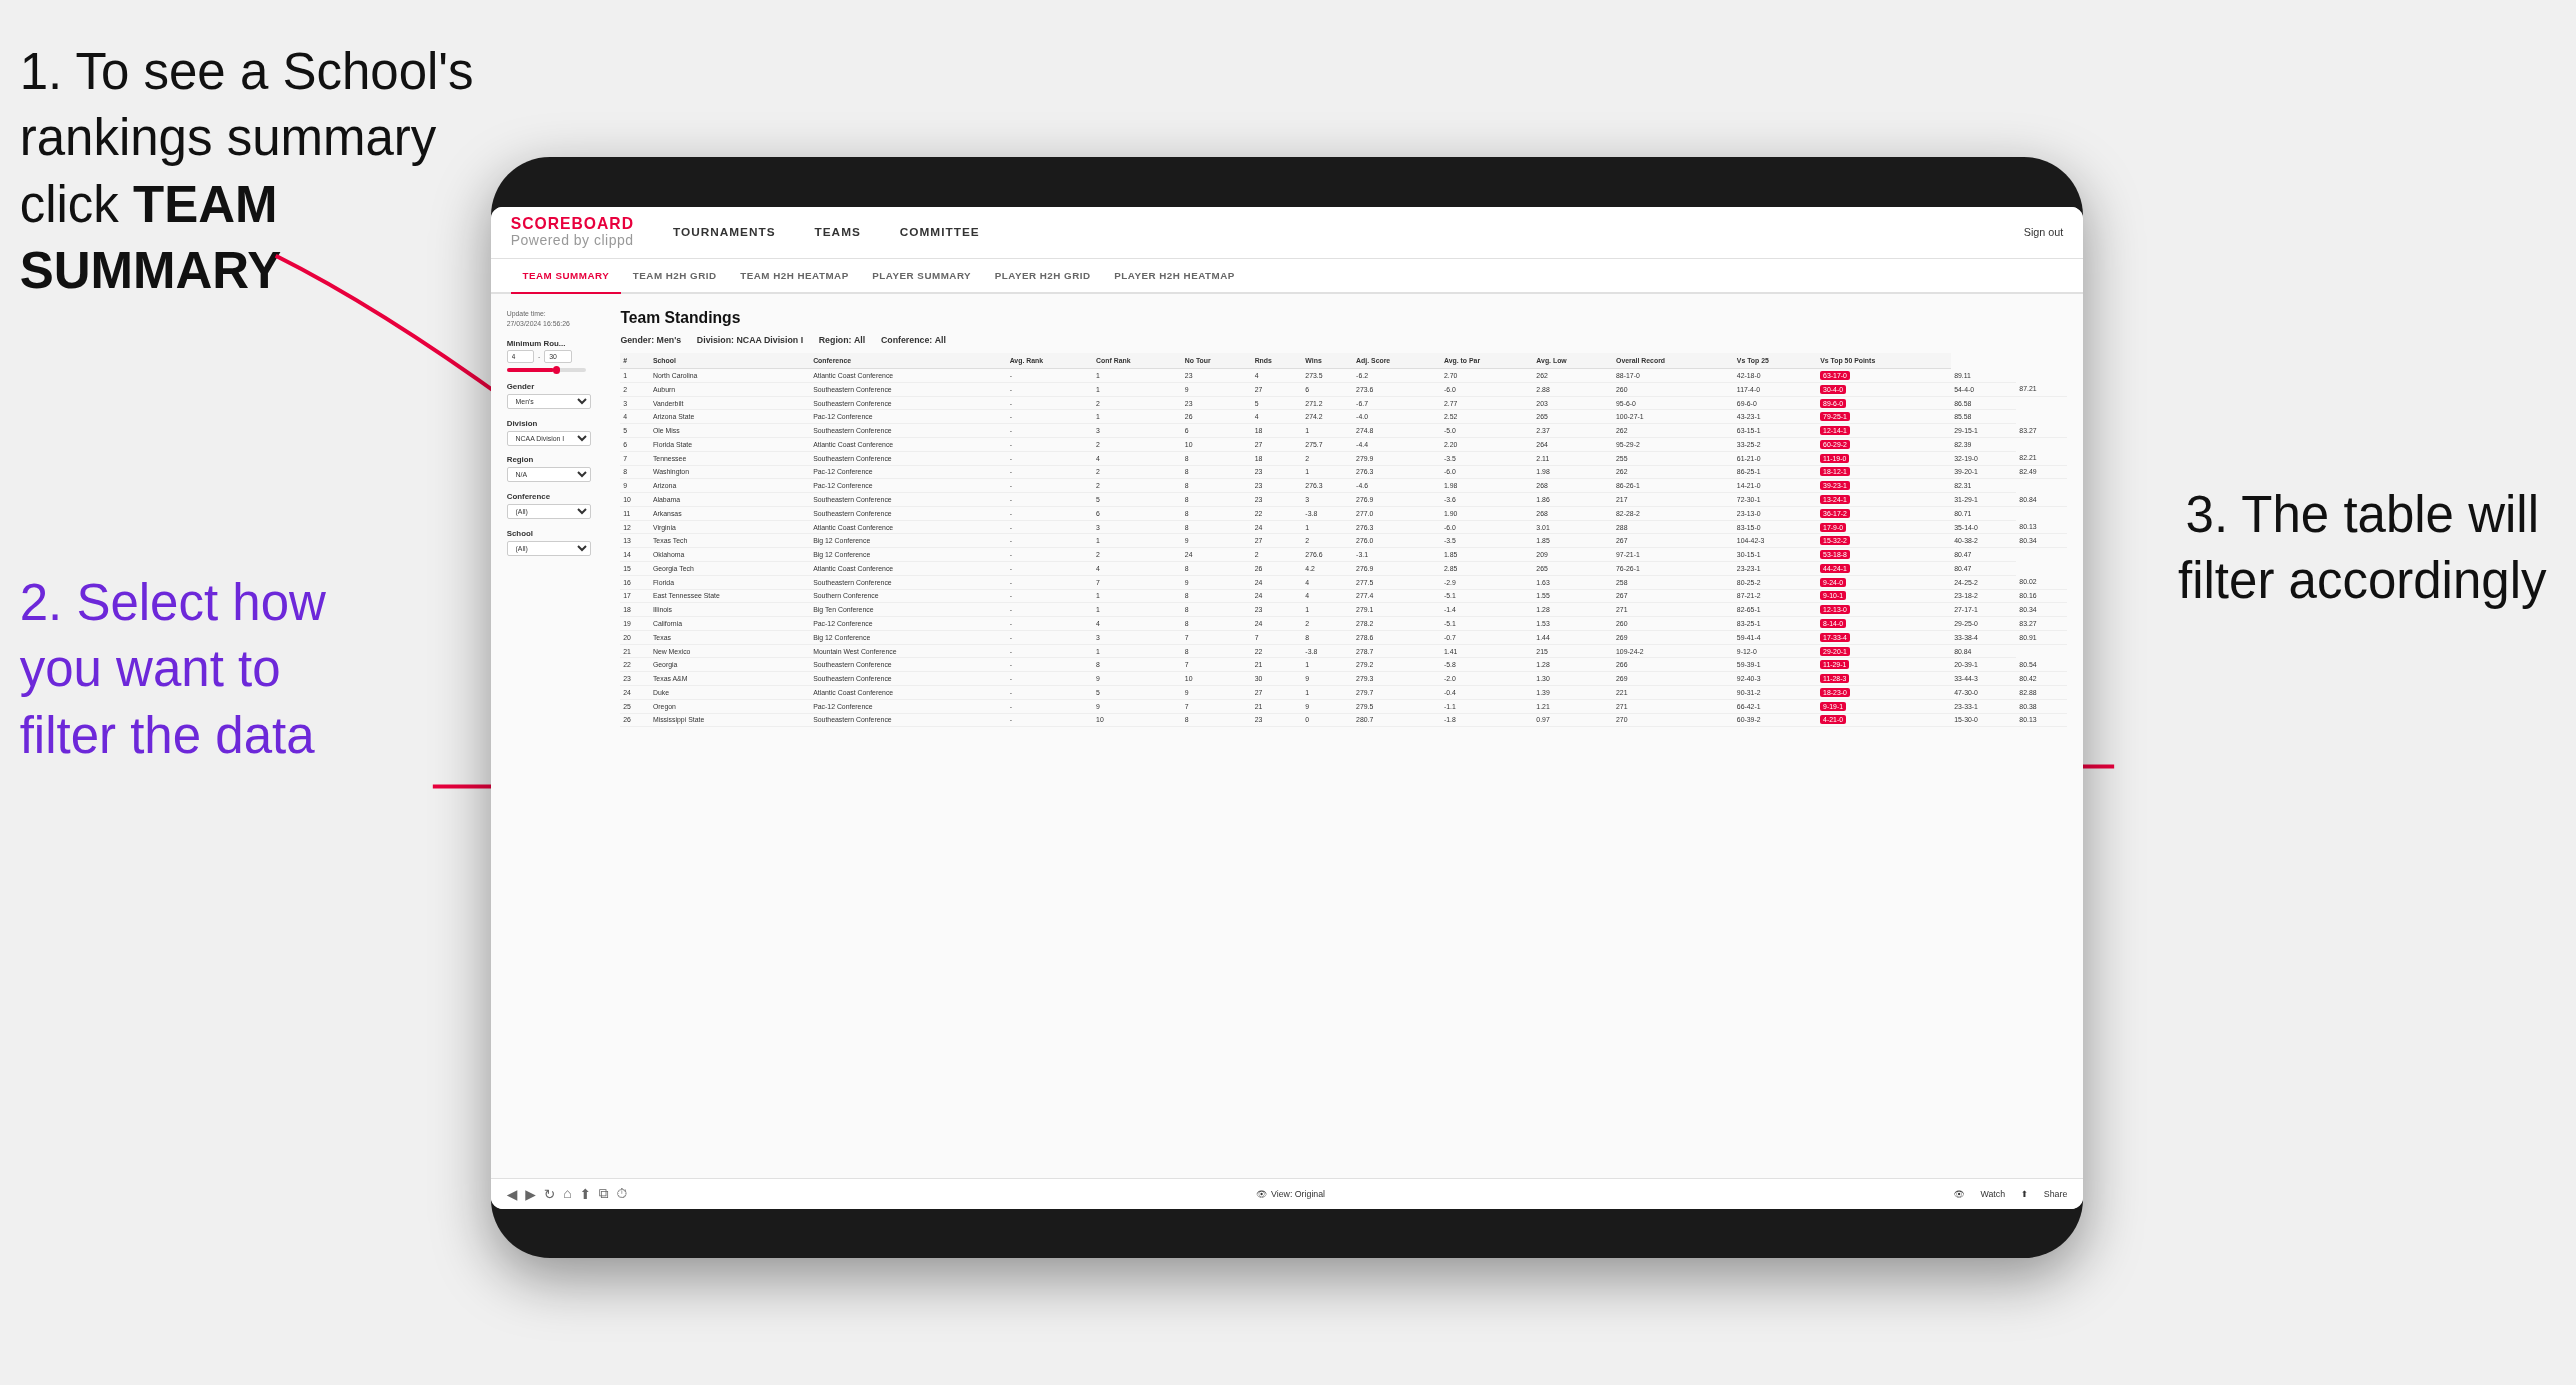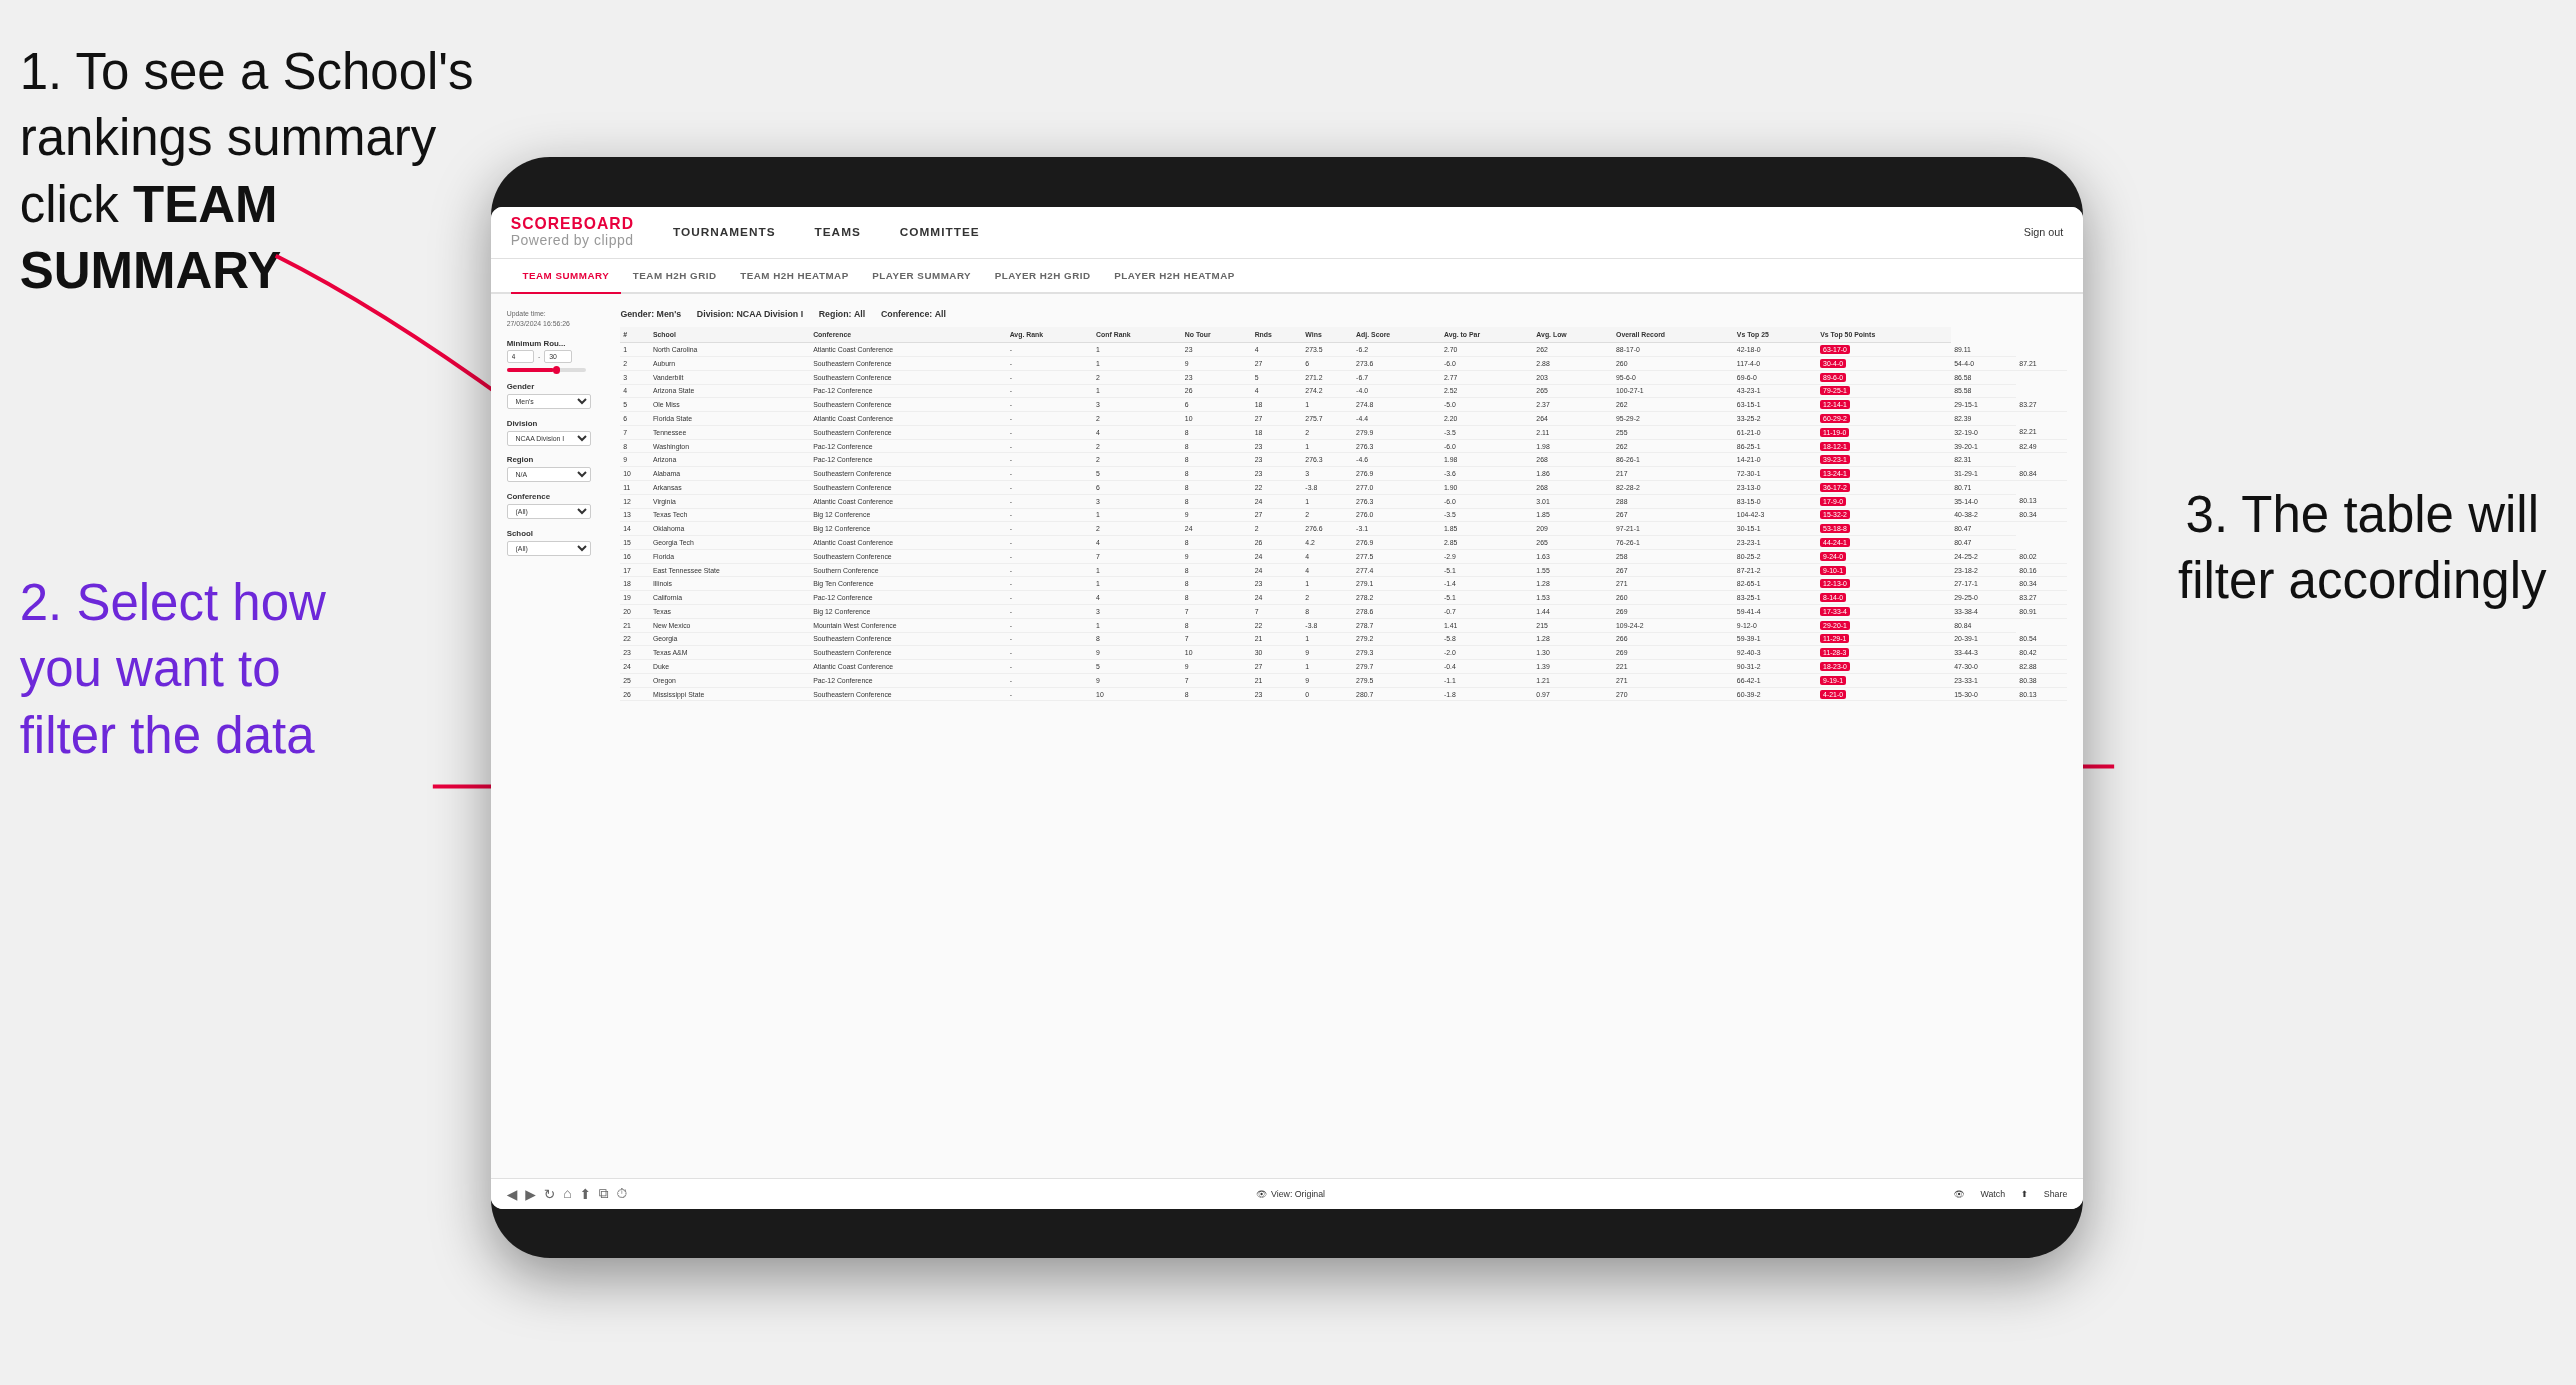--- a/index.html
+++ b/index.html
@@ -473,20 +473,21 @@
 
         <div class="filter-section">
           <div class="filter-label">School</div>
           <select class="filter-select">
             <option>(All)</option>
           </select>
         </div>
       </div>
 
       <div class="table-area">
+        <div class="table-title">Team Standings</div>
         <div class="table-filters-row">
           <div class="table-filter-item">
             <span>Gender:</span>
             <span>Men's</span>
           </div>
           <div class="table-filter-item">
             <span>Division:</span>
             <span>NCAA Division I</span>
           </div>
           <div class="table-filter-item">

